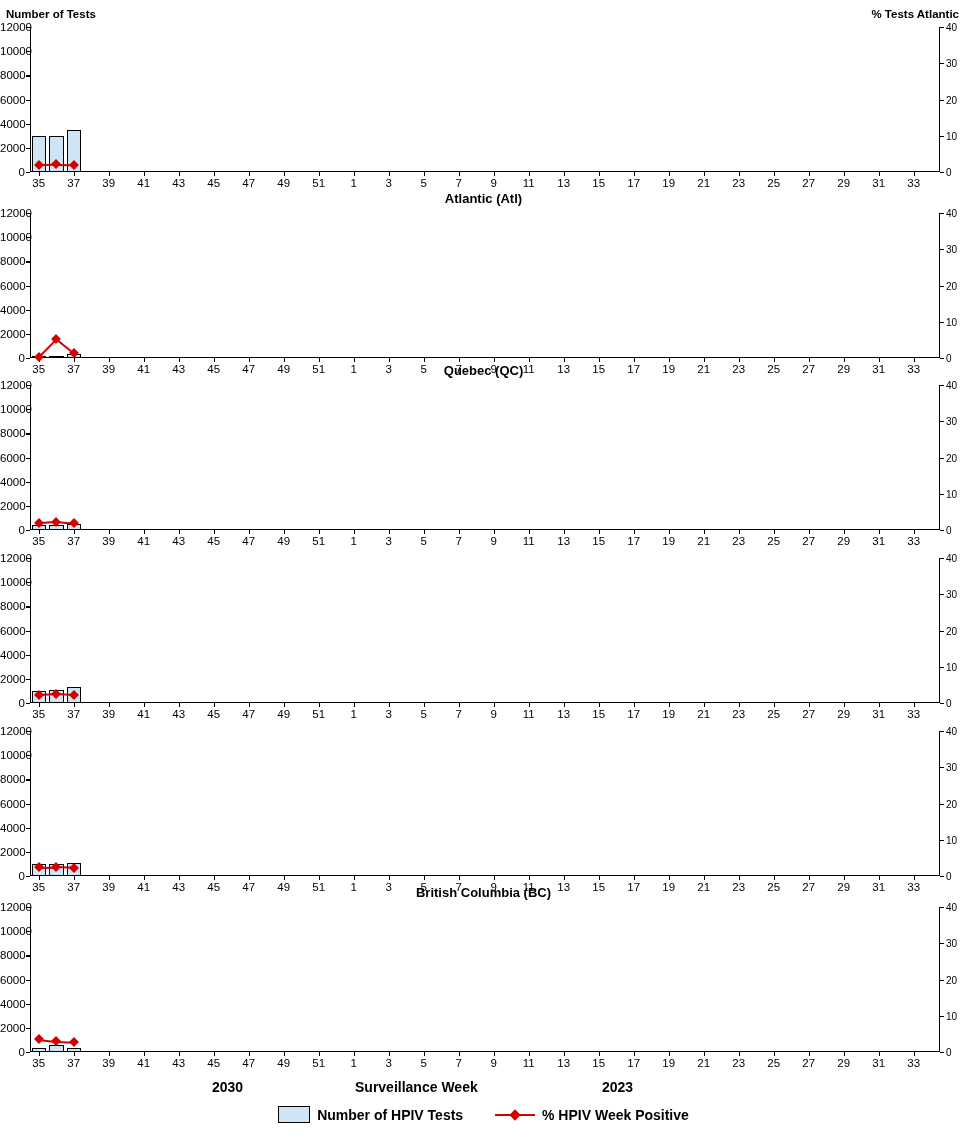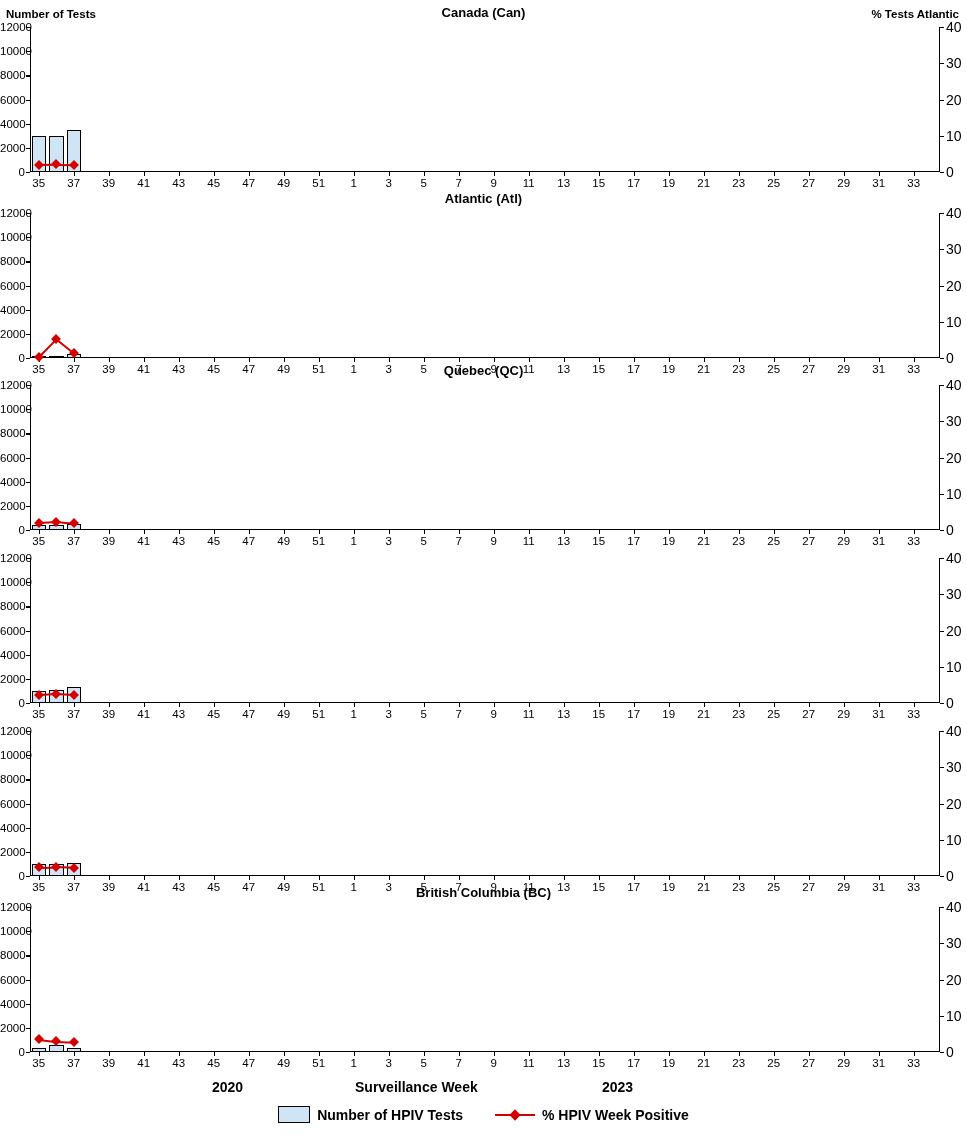--- a/index.html
+++ b/index.html
@@ -34,21 +34,21 @@
   }
   .ytick{
     position:absolute;
     font-size:11.5px;
     text-align:right;
     transform:translateY(-50%);
     white-space:nowrap;
   }
   .ytick-r{
     position:absolute;
-    font-size:14px;
+    font-size:10px;
     text-align:right;
     transform:translateY(-50%);
     white-space:nowrap;
   }
   .tickmark{position:absolute;background:#000;}
   .xtick{
     position:absolute;
     font-size:11.5px;
     text-align:center;
     transform:translateX(-50%);
@@ -111,21 +111,20 @@
   .legend-text{display:inline-block;vertical-align:middle;}
 </style>
 </head>
 <body>
 
 <div class="axis-head" style="left:6px;top:8px;">Number of Tests</div>
 <div class="axis-head" style="right:8px;top:8px;">% Tests Atlantic</div>
 
 <div id="panels">
     <div class="panel" style="position: absolute; left: 0px; top: 0px; width: 967px; height: 1140px; pointer-events: none;">
-      <div class="panel-title" style="top: 5px;">Canada (Can)</div>
       <div class="plot" style="left: 30px; top: 27px; width: 910px; height: 145px;"></div>
       <div class="ytick" style="left: 0px; width: 25px; top: 172px;">0</div>
       <div class="tickmark" style="left: 26px; top: 172px; width: 4px; height: 1.2px;"></div>
       <div class="ytick" style="left: 0px; width: 25px; top: 147.833px;">2000</div>
       <div class="tickmark" style="left: 26px; top: 147.833px; width: 4px; height: 1.2px;"></div>
       <div class="ytick" style="left: 0px; width: 25px; top: 123.667px;">4000</div>
       <div class="tickmark" style="left: 26px; top: 123.667px; width: 4px; height: 1.2px;"></div>
       <div class="ytick" style="left: 0px; width: 25px; top: 99.5px;">6000</div>
       <div class="tickmark" style="left: 26px; top: 99.5px; width: 4px; height: 1.2px;"></div>
       <div class="ytick" style="left: 0px; width: 25px; top: 75.3333px;">8000</div>
@@ -638,21 +637,21 @@
       <div class="bar" style="left: 49px; width: 14.5px; top: 1044.51px; height: 7.49167px;"></div>
       <div class="bar" style="left: 66.5px; width: 14.5px; top: 1047.77px; height: 4.22917px;"></div>
       <div class="lineseg" style="left: 38.75px; top: 1038.51px; width: 17.6346px; transform: rotate(7.08472deg);"></div>
       <div class="lineseg" style="left: 56.25px; top: 1040.69px; width: 17.515px; transform: rotate(2.37233deg);"></div>
       <div class="dot" style="left: 38.75px; top: 1039.31px;"></div>
       <div class="dot" style="left: 56.25px; top: 1041.49px;"></div>
       <div class="dot" style="left: 73.75px; top: 1042.21px;"></div>
     </div>
   </div>
 
-<div class="footer-label" style="left:212px;top:1079px;">2020</div>
+<div class="footer-label" style="left:212px;top:1079px;">2030</div>
 <div class="footer-label" style="left:355px;top:1079px;">Surveillance Week</div>
 <div class="footer-label" style="left:602px;top:1079px;">2023</div>
 
 <div class="legend">
   <span class="legend-item">
     <span class="legend-swatch"></span><span class="legend-text">Number of HPIV Tests</span>
   </span>
   <span class="legend-item">
     <span class="legend-line"><i></i><b></b></span><span class="legend-text">% HPIV Week Positive</span>
   </span>

